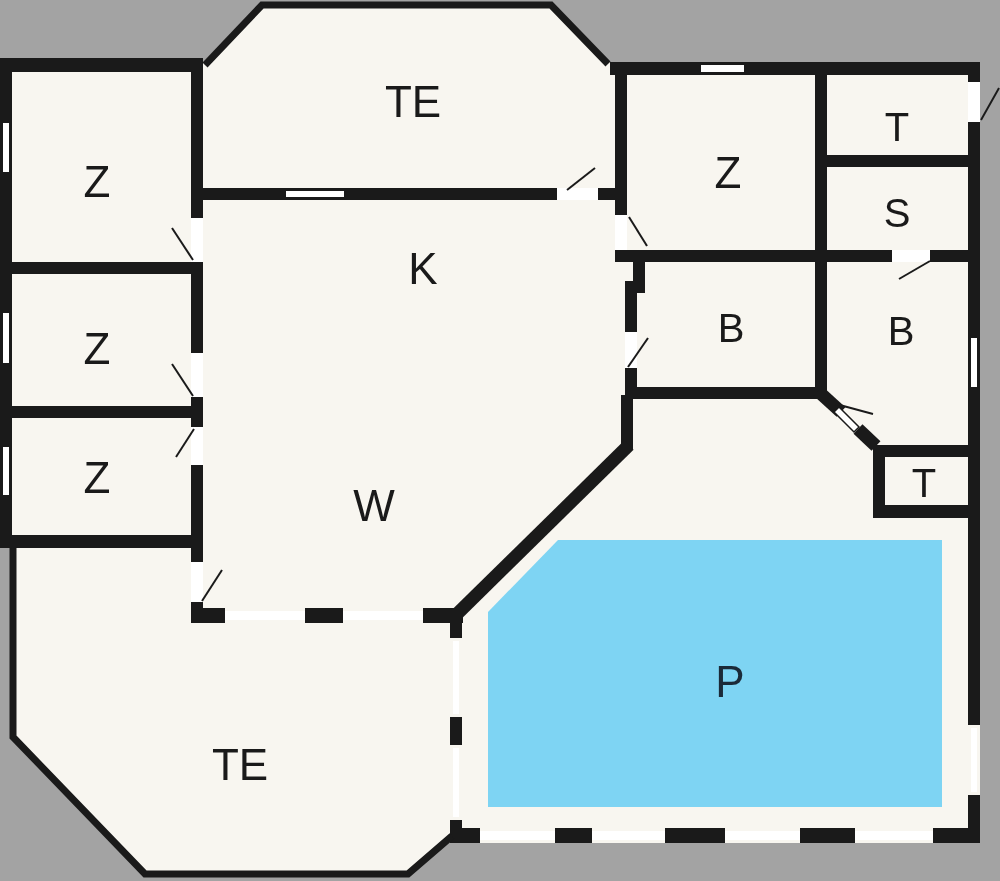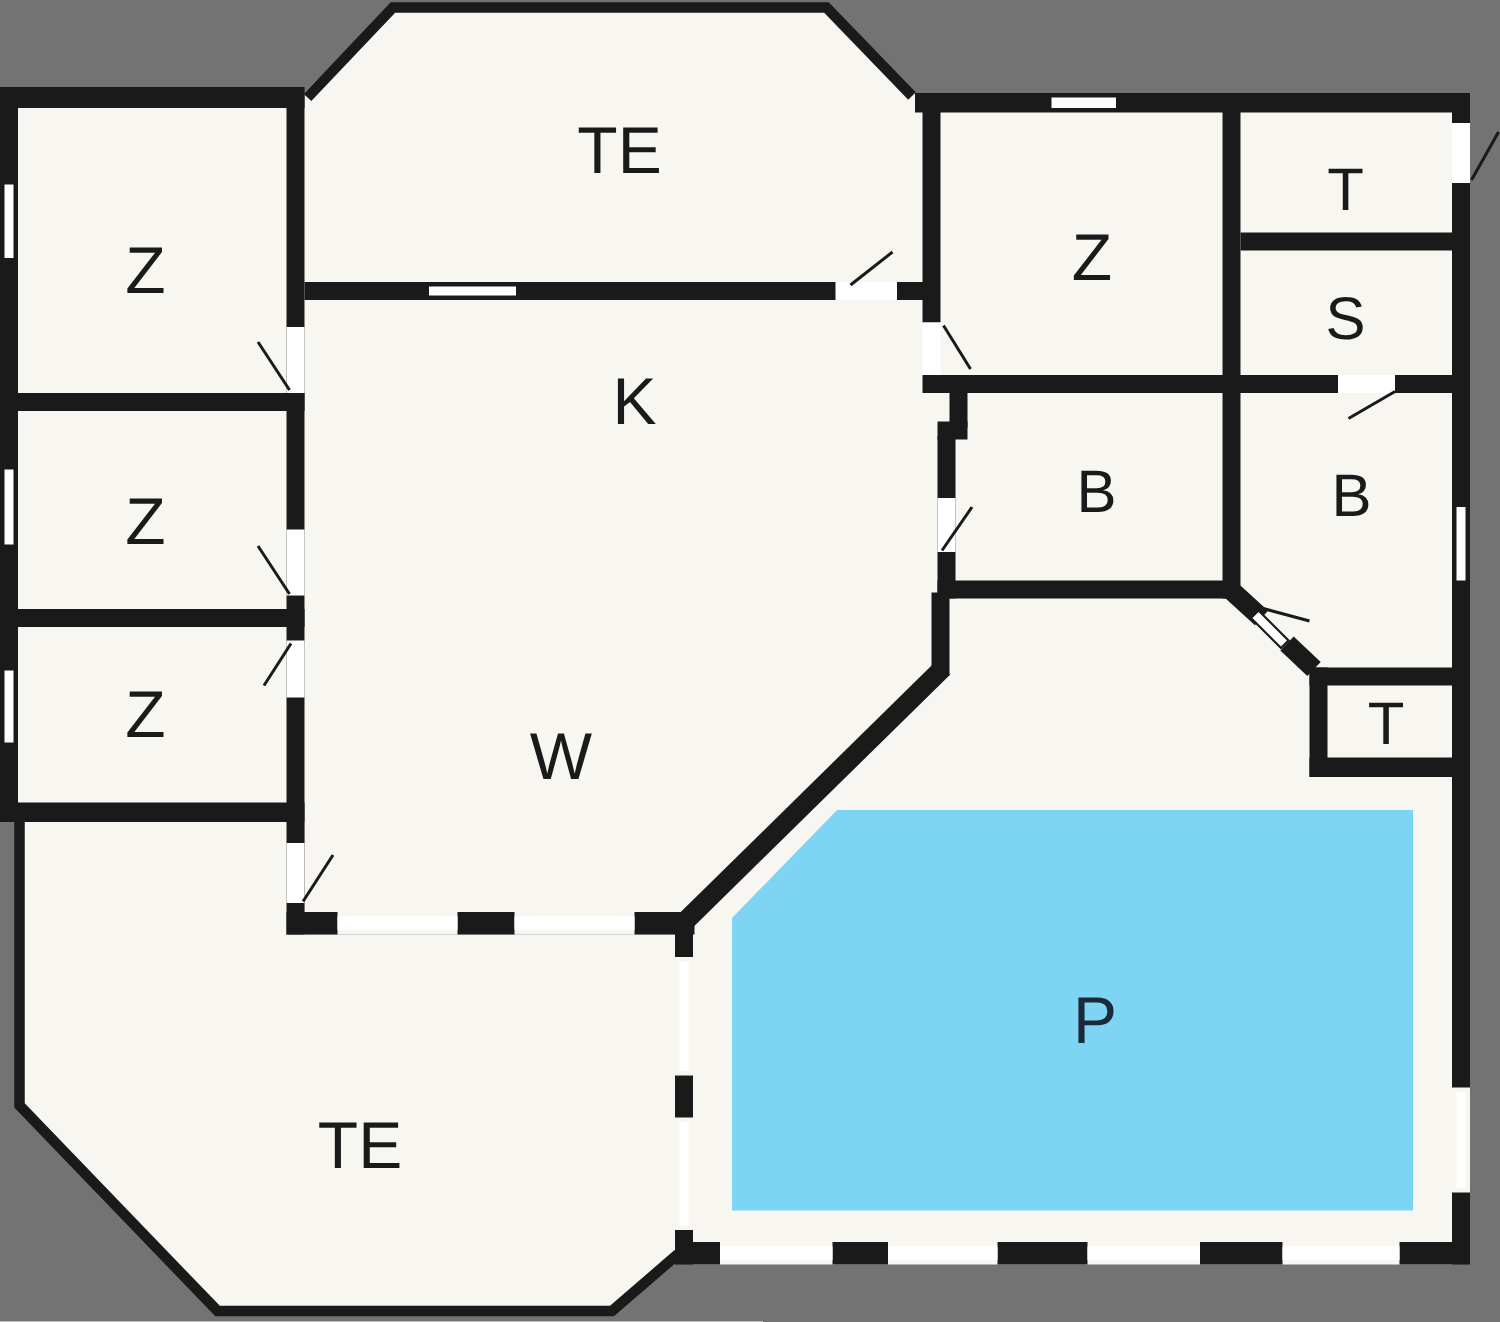--- a/index.html
+++ b/index.html
@@ -1,16 +1,16 @@
 <!DOCTYPE html>
 <html><head>
 <meta charset="utf-8">
 <style>
   html,body{margin:0;padding:0;background:#ffffff;}
-  .stage{width:1000px;height:881px;position:relative;background:#737373;overflow:hidden;}
+  .stage{width:1000px;height:881px;position:relative;background:#a3a3a3;overflow:hidden;}
   svg{display:block;}
   .win{fill:#ffffff;}
   .gap{fill:#ffffff;}
   text{font-family:"Liberation Sans","DejaVu Sans",sans-serif;font-weight:400;}
 </style>
 </head>
 <body>
 
 <div class="stage">
 <svg viewBox="0 0 1000 881" width="1000" height="881">

